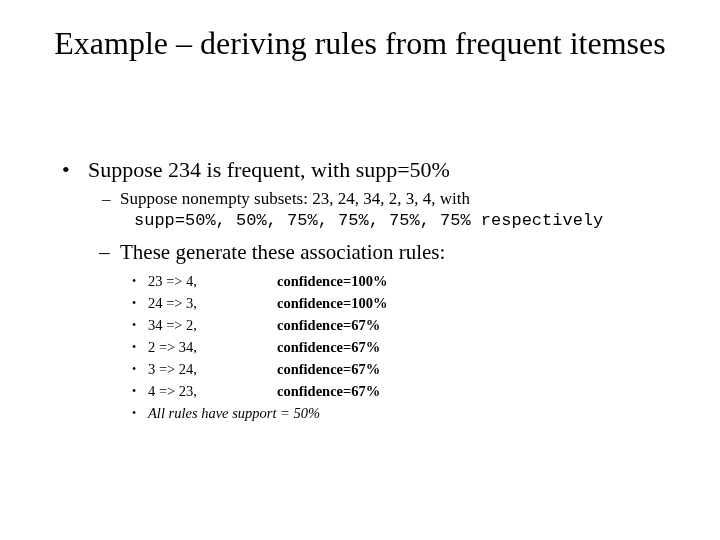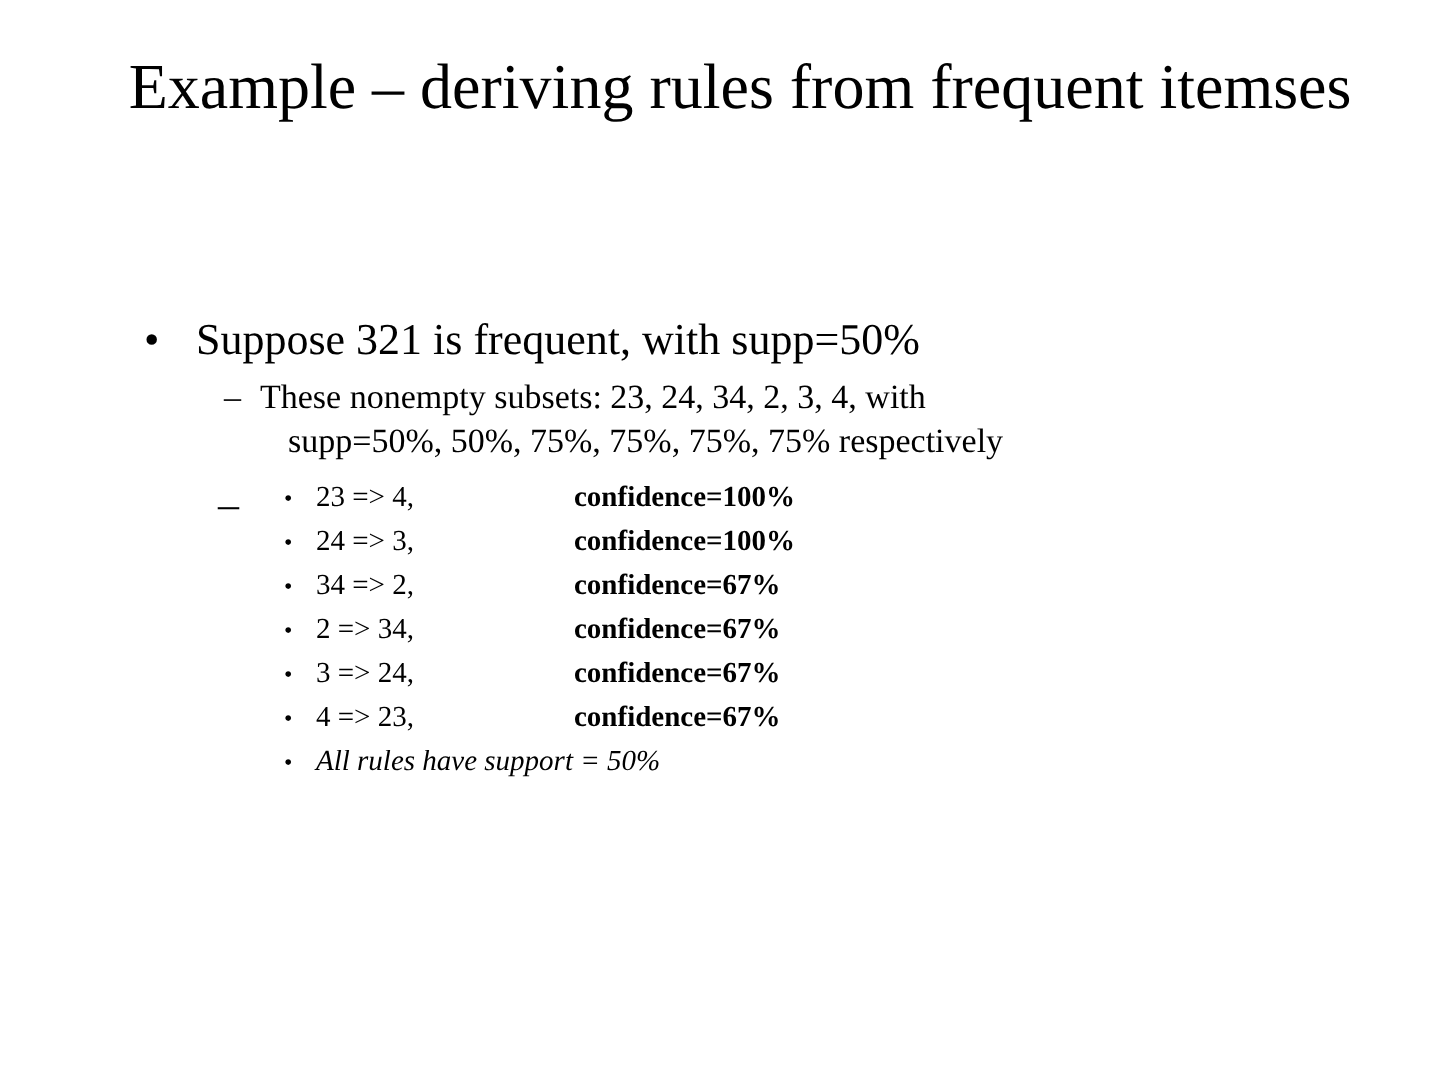--- a/index.html
+++ b/index.html
@@ -12,21 +12,21 @@
     height: 540px;
     position: relative;
     overflow: hidden;
     font-family: "Liberation Serif", "DejaVu Serif", serif;
     color: #000000;
     -webkit-font-smoothing: antialiased;
   }
 
   .slide {
     position: absolute;
-    left: 10px;
+    left: 0;
     top: 0;
     width: 655px;
     height: 540px;
   }
 
   
   .slide-title {
     position: absolute;
     left: 36px;
     top: 23px;
@@ -74,20 +74,21 @@
   .lvl2 > .bullet-dash {
     position: absolute;
     left: 102px;
     top: 0;
     font-size: 17px;
     line-height: 22px;
   }
   .lvl2 .cont {
     display: block;
     padding-left: 14px;
+    font-family: Liberation Mono, monospace;
   }
 
   
   .lvl2-big {
     position: relative;
     padding-left: 120px;
     font-size: 21px;
     line-height: 28px;
     margin-top: 6px;
   }
@@ -138,31 +139,32 @@
 <body>
 
 <div class="slide">
 
   <div class="slide-title">Example – deriving rules from frequent itemses</div>
 
   <div class="body-block">
 
     <div class="lvl1">
       <span class="bullet-dot">•</span>
-      <span>Suppose 321 is frequent, with supp=50%</span>
+      <span>Suppose 234 is frequent, with supp=50%</span>
     </div>
 
     <div class="lvl2">
       <span class="bullet-dash">–</span>
-      <span>These nonempty subsets: 23, 24, 34, 2, 3, 4, with</span>
+      <span>Suppose nonempty subsets: 23, 24, 34, 2, 3, 4, with</span>
       <span class="cont">supp=50%, 50%, 75%, 75%, 75%, 75% respectively</span>
     </div>
 
     <div class="lvl2-big">
       <span class="bullet-dash">–</span>
+      <span>These generate these association rules:</span>
     </div>
 
     <div class="rules">
 
       <div class="rule-row">
         <span class="bullet-dot3">•</span>
         <span class="rule-text">23 =&gt; 4,</span>
         <span class="rule-conf">confidence=100%</span>
       </div>
 

